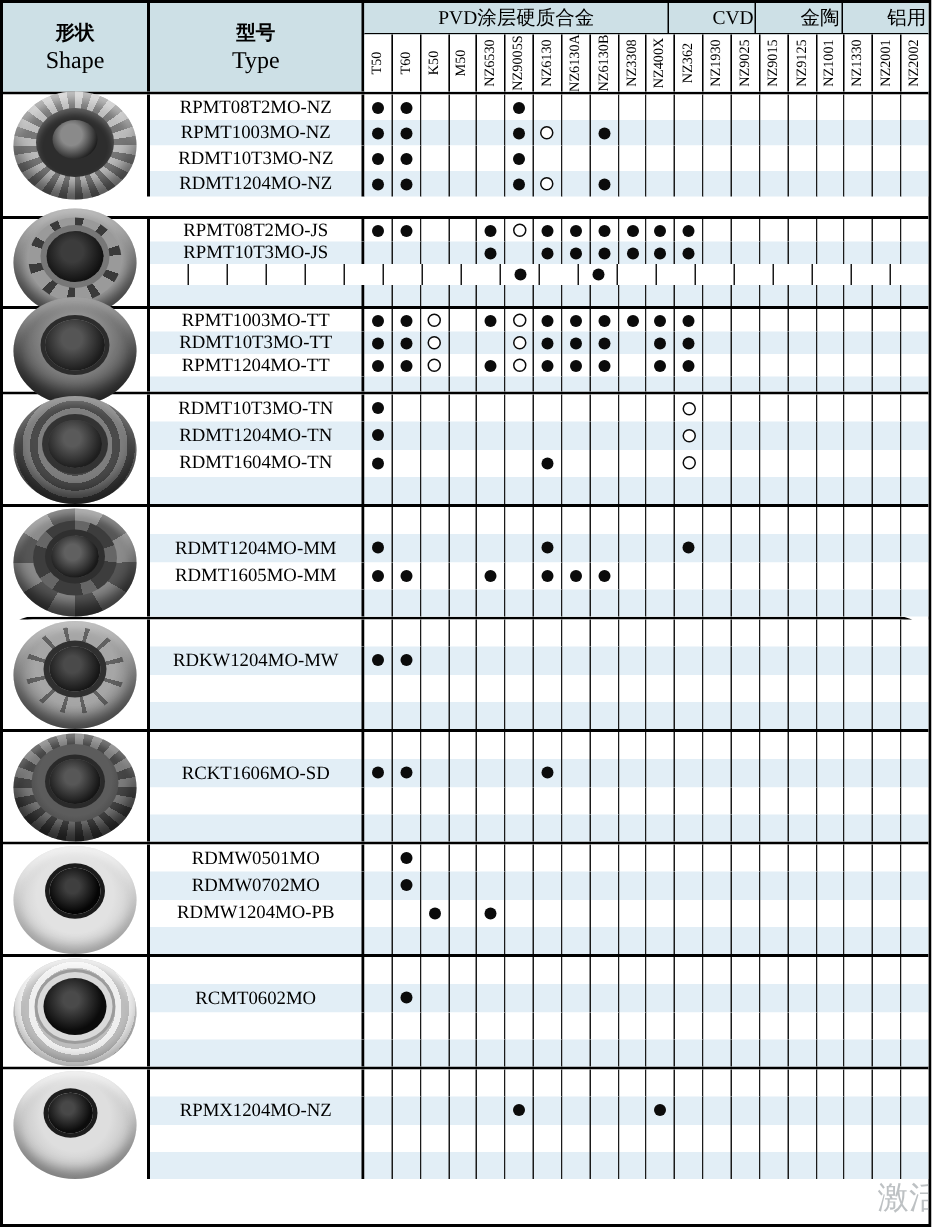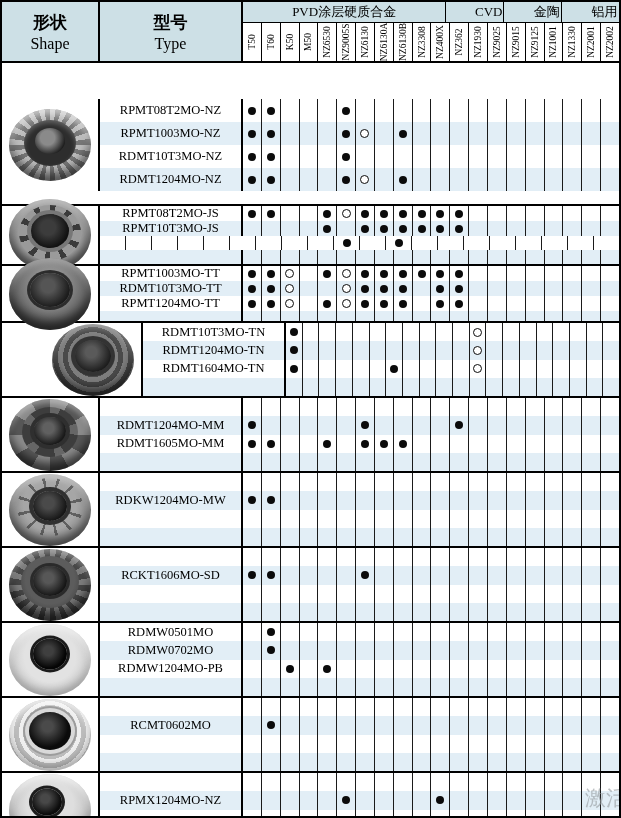--- a/index.html
+++ b/index.html
@@ -12,21 +12,21 @@
     font-family:"Liberation Serif","DejaVu Serif",serif;
     color:#000;
     overflow:hidden;
   }
   
   .hdr{display:flex;height:59px;border-bottom:2px solid #000;}
   .hdr-shape{width:98px;box-sizing:border-box;border-right:2px solid #000;
     background:#cde0e6;display:flex;flex-direction:column;align-items:center;justify-content:center;gap:1px;}
   .hdr-type{width:143px;box-sizing:border-box;border-right:2px solid #000;
     background:#cde0e6;display:flex;flex-direction:column;align-items:center;justify-content:center;gap:1px;text-align:center;}
-  .hdr-zh{font-size:17px;font-weight:bold;}
+  .hdr-zh{font-size:13px;font-weight:bold;}
   .hdr-en{font-size:16px;}
   .hdr-grades{flex:1;display:flex;flex-direction:column;background:#cde0e6;}
   .gband{display:flex;height:20px;border-bottom:1px solid #000;gap:28px;}
   .gband-cell{box-sizing:border-box;border-right:1px solid #000;display:flex;align-items:center;justify-content:center;
     font-size:13px;background:#cde0e6;}
   .gband-cell:last-child{border-right:none;}
   .lband{display:flex;flex:1;background:#cde0e6;}
   .lband-cell{flex:1;box-sizing:border-box;border-right:1px solid #000;border-left:1px solid #000;margin-left:-1px;
     background:#fff;position:relative;overflow:visible;}
   .lband-cell:first-child{margin-left:0;border-left:none;}
@@ -181,21 +181,21 @@
             <span class="vlabel">NZ2001</span>
           </div>
         <div class="lband-cell">
             <span class="vlabel">NZ2002</span>
           </div>
       </div>
     </div>
   </div>
 
   <div id="table-body">
-      <div class="grp" style="height: 92px; margin-top: 36px;">
+      <div class="grp" style="height: 68px;">
         <div class="shape-cell">
           <div class="insert v1"></div>
         </div>
         <div class="rows">
           <div class="row">
             <div class="type-cell">RPMT08T2MO-NZ</div>
             <div class="gcell">
               <div class="dot-f"></div>
             </div>
             <div class="gcell">
@@ -607,21 +607,21 @@
             <div class="gcell"></div>
             <div class="gcell"></div>
             <div class="gcell"></div>
             <div class="gcell"></div>
             <div class="gcell"></div>
             <div class="gcell"></div>
             <div class="gcell"></div>
           </div>
         </div>
       </div>
-      <div class="grp" style="height: 75px; padding-left: 43px;">
+      <div class="grp" style="height: 75px;">
         <div class="shape-cell">
           <div class="insert v4"></div>
         </div>
         <div class="rows">
           <div class="row">
             <div class="type-cell">RDMT10T3MO-TN</div>
             <div class="gcell">
               <div class="dot-f"></div>
             </div>
             <div class="gcell"></div>
@@ -837,21 +837,21 @@
             <div class="gcell"></div>
             <div class="gcell"></div>
             <div class="gcell"></div>
             <div class="gcell"></div>
             <div class="gcell"></div>
             <div class="gcell"></div>
             <div class="gcell"></div>
           </div>
         </div>
       </div>
-      <div class="grp" style="height: 75px;">
+      <div class="grp" style="height: 75px; border-radius: 20px;">
         <div class="shape-cell">
           <div class="insert v6"></div>
         </div>
         <div class="rows">
           <div class="row">
             <div class="type-cell"></div>
             <div class="gcell"></div>
             <div class="gcell"></div>
             <div class="gcell"></div>
             <div class="gcell"></div>

